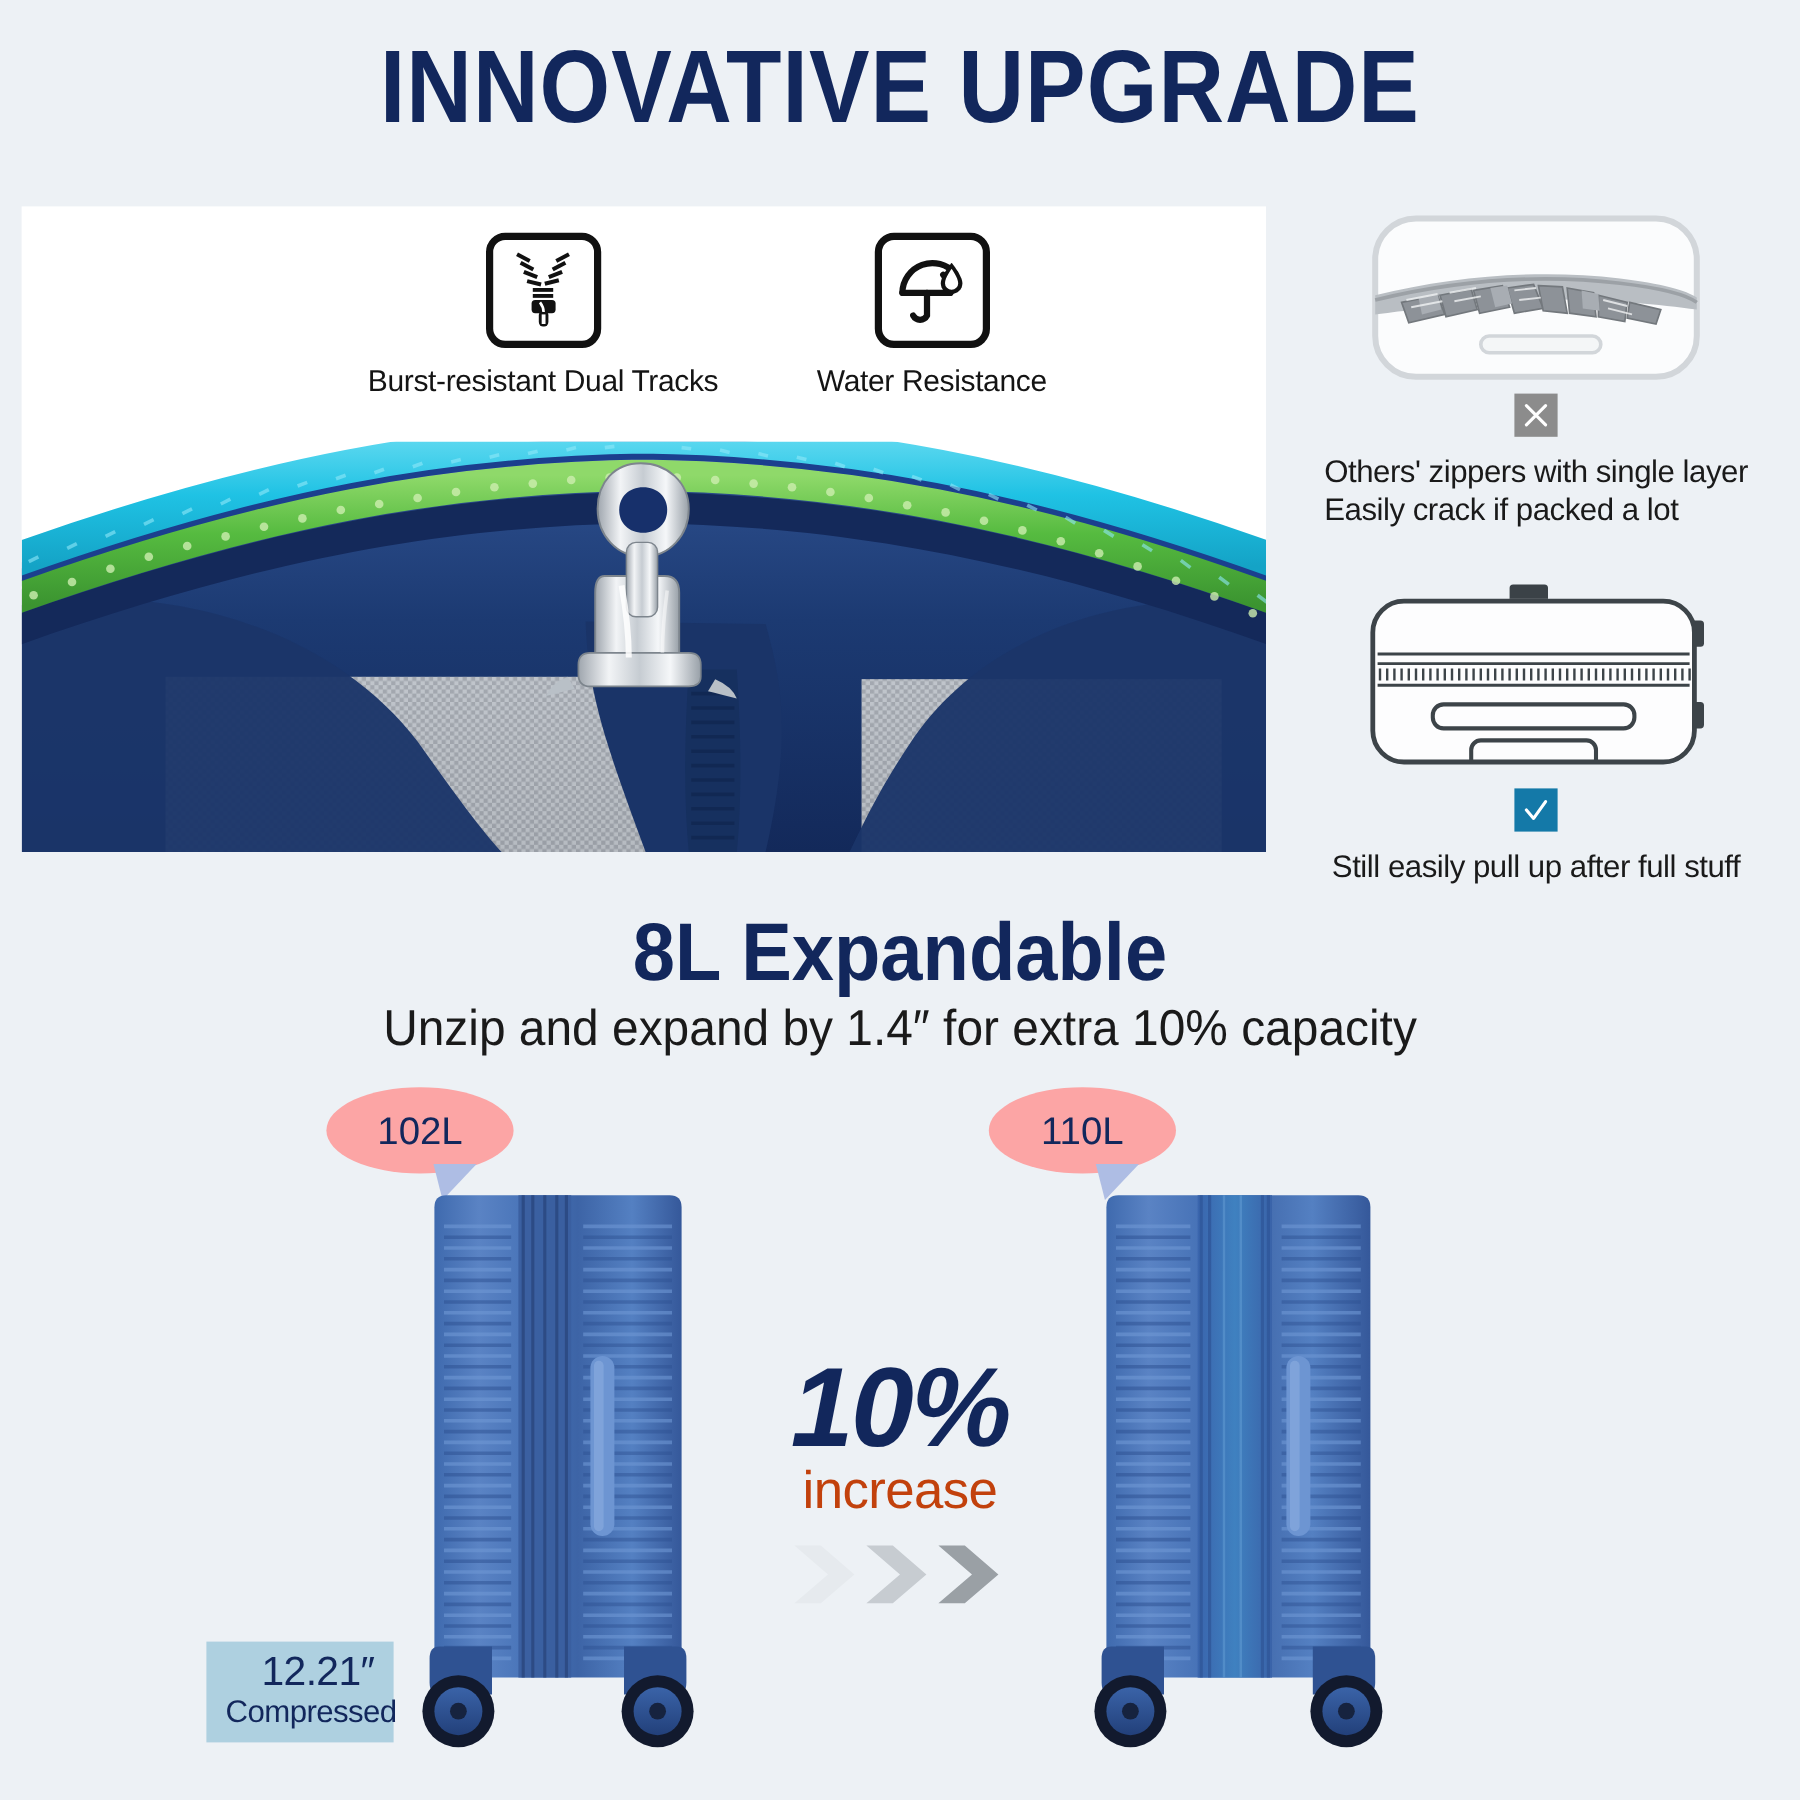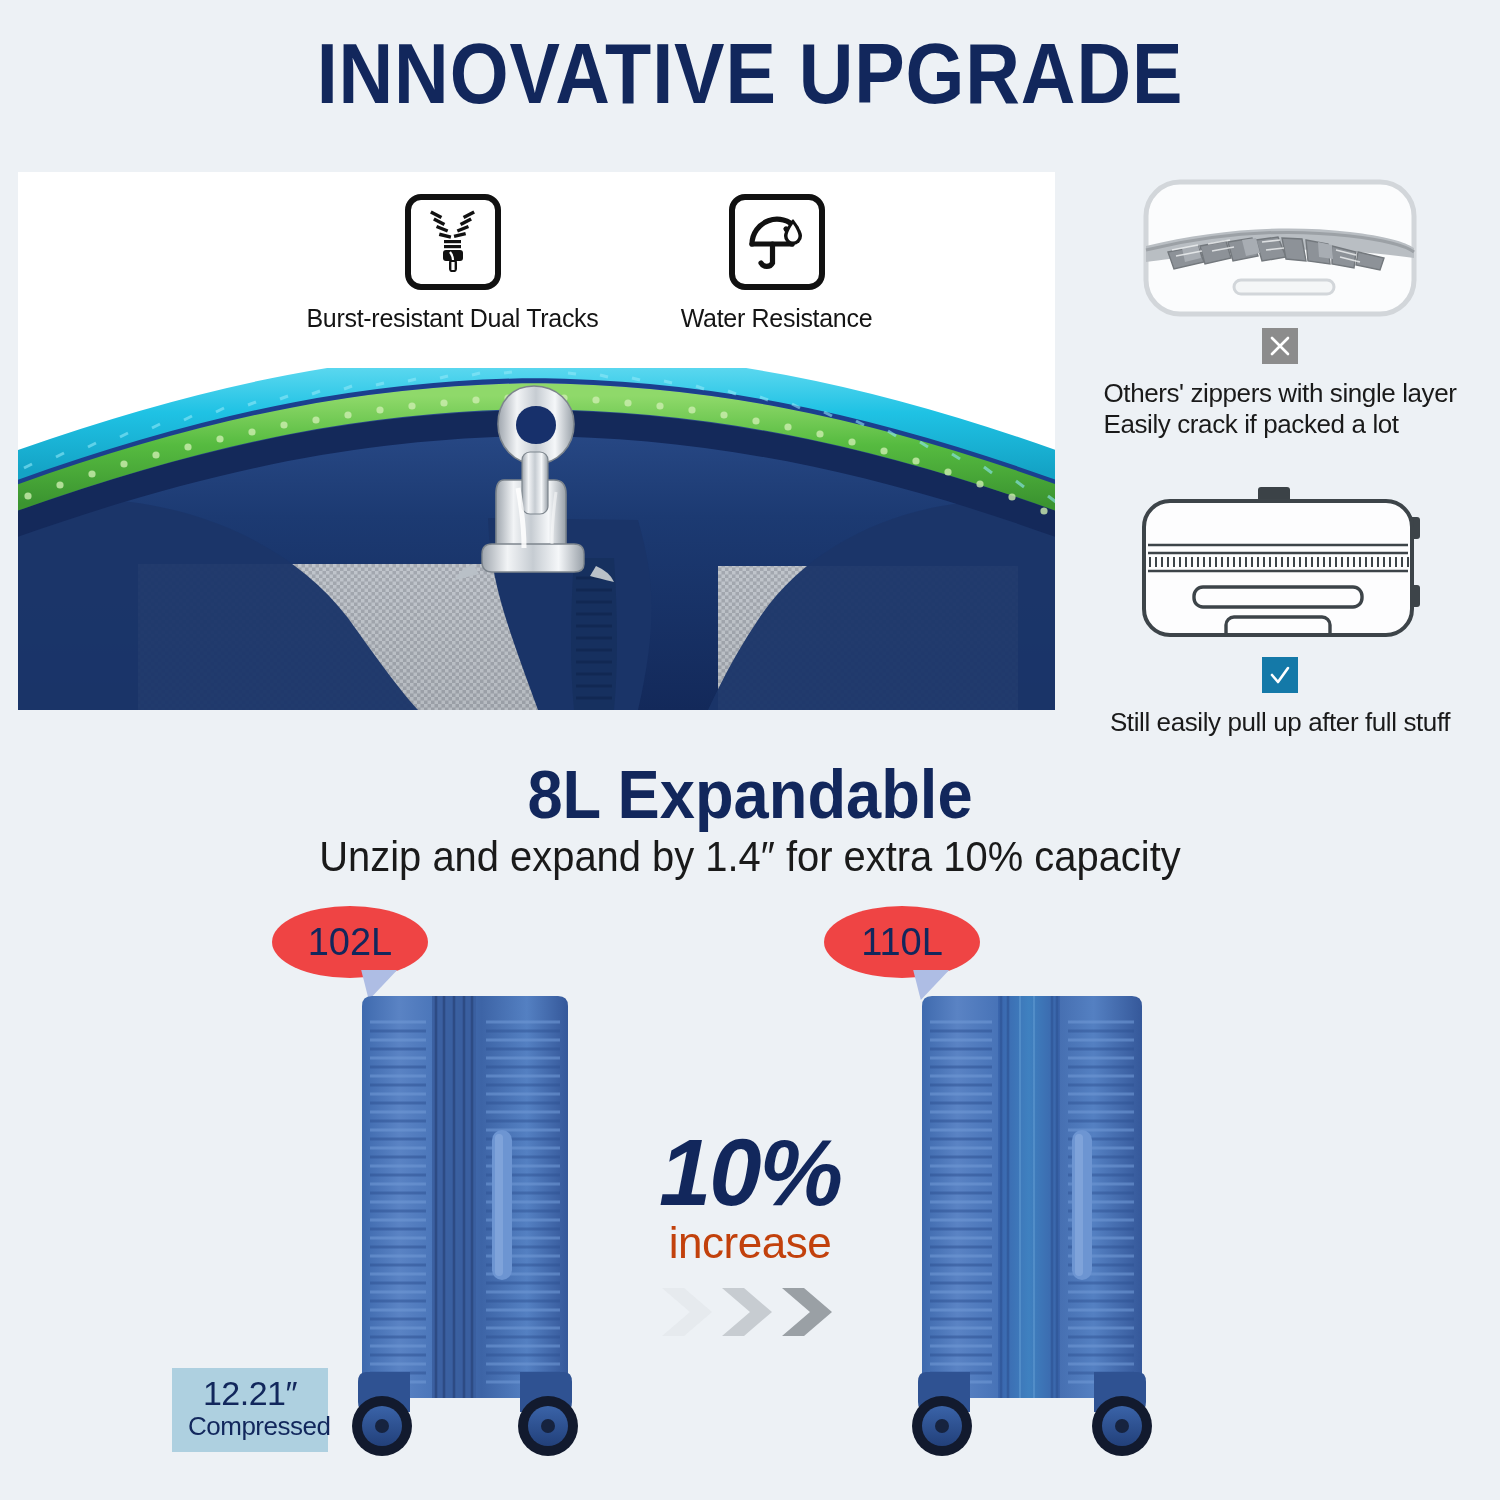--- a/index.html
+++ b/index.html
@@ -72,23 +72,23 @@
   .sec-sub {
     position: absolute; top: 833px; left: 0; width: 1500px; text-align: center;
     font-family: "Liberation Sans Narrow", "Liberation Sans", sans-serif;
     font-size: 42px; color: #1a1a1a;
     transform: scaleX(0.95); transform-origin: center top;
   }
 
   
   .bubble {
     position: absolute; width: 156px; height: 72px;
-    background: #ef4444; border-radius: 50%;
+    background: #fca5a5; border-radius: 50%;
     display: flex; align-items: center; justify-content: center;
-    color: #12275c; font-size: 38px; font-weight: 400;
+    color: #12275c; font-size: 32px; font-weight: 400;
   }
   .bubble::after {
     content: ""; position: absolute; bottom: -22px; right: 34px;
     width: 0; height: 0;
     border-left: 14px solid transparent;
     border-right: 22px solid transparent;
     border-top: 30px solid #aebde4;
     transform: skewX(-12deg);
   }
   #bubble-left { left: 272px; top: 906px; }
@@ -106,21 +106,21 @@
     color: #12275c; line-height: 0.95; letter-spacing: -2px; text-align: center;
   }
   .pct-word { font-size: 44px; color: #c2410c; line-height: 1.1; margin-top: 2px; letter-spacing: -0.5px; }
   .chevrons { margin-top: 16px; display: flex; justify-content: center; gap: 4px; }
 
   
   .meas {
     position: absolute; background: #aed0e0; padding: 8px 16px 12px;
     text-align: center; color: #12275c;
   }
-  #meas-left  { left: 172px; top: 1368px; width: 156px; }
+  #meas-left  { left: 172px; top: 1368px; width: 156px; text-align: right; }
   #meas-right { left: 1172px; top: 1368px; width: 156px; }
   .meas-val { font-size: 34px; line-height: 1.05; letter-spacing: -0.5px; }
   .meas-lab { font-size: 26px; line-height: 1.1; letter-spacing: -0.5px; }
 </style>
 </head>
 <body>
 
 <div id="page">
 
   <div class="main-title">INNOVATIVE UPGRADE</div>

